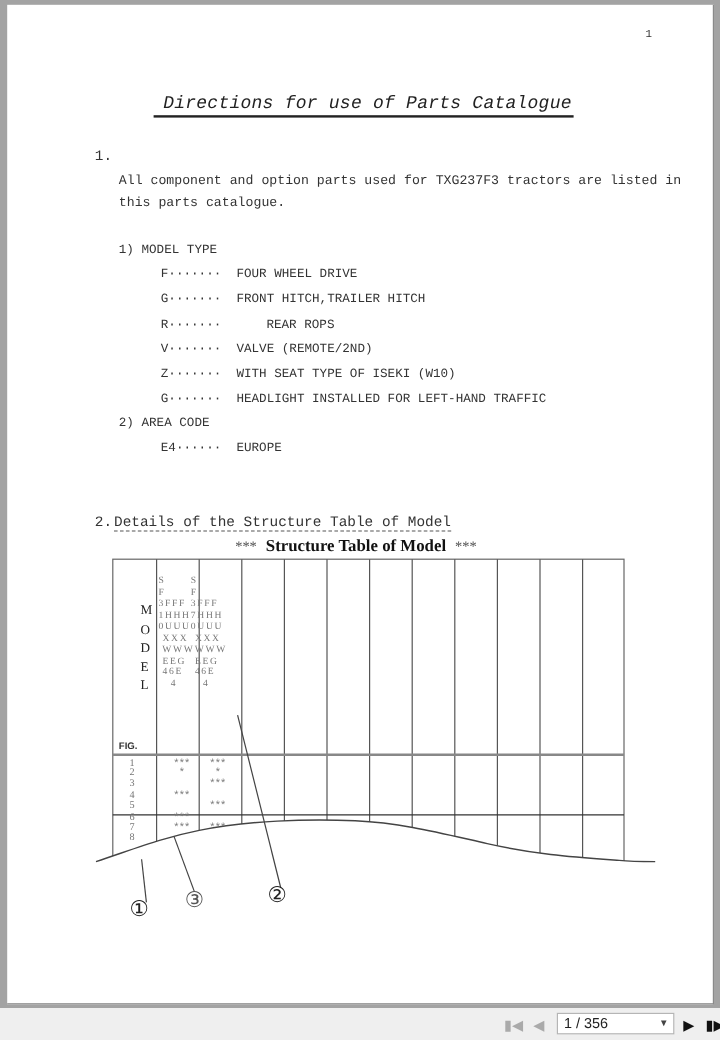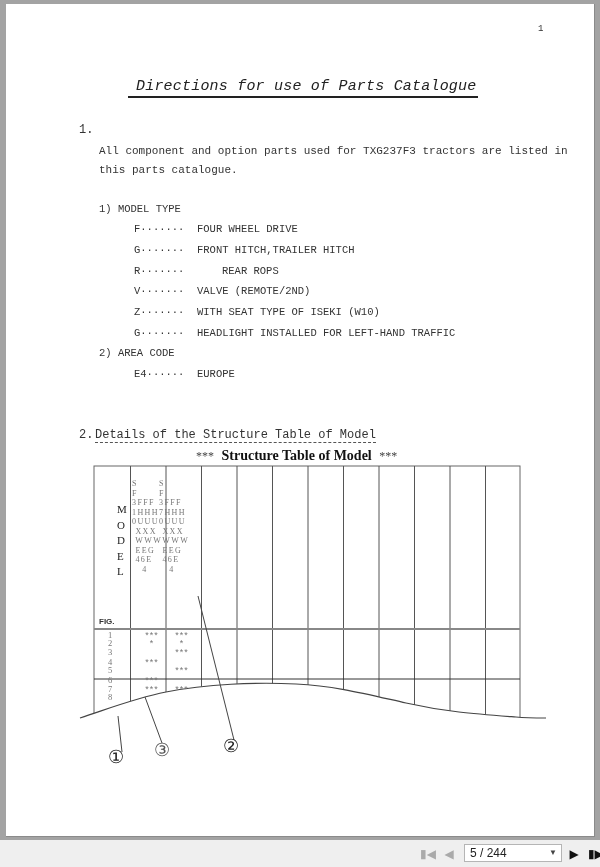--- a/index.html
+++ b/index.html
@@ -151,21 +151,21 @@
 </div>
 
 <div class="toolbar">
   <div class="tb-btn" style="left:420px; width:16px;">
     <span>▮◀</span>
   </div>
   <div class="tb-btn" style="left:443px; width:12px;">
     <span>◀</span>
   </div>
   <div class="pagebox">
-    <span>5 / 244</span>
+    <span>1 / 356</span>
     <span class="caret">▼</span>
   </div>
   <div class="tb-btn active" style="left:568px; width:12px;">
     <span>▶</span>
   </div>
   <div class="tb-btn active" style="left:588px; width:14px; text-align:left;">
     <span>▮▶</span>
   </div>
 </div>
 

